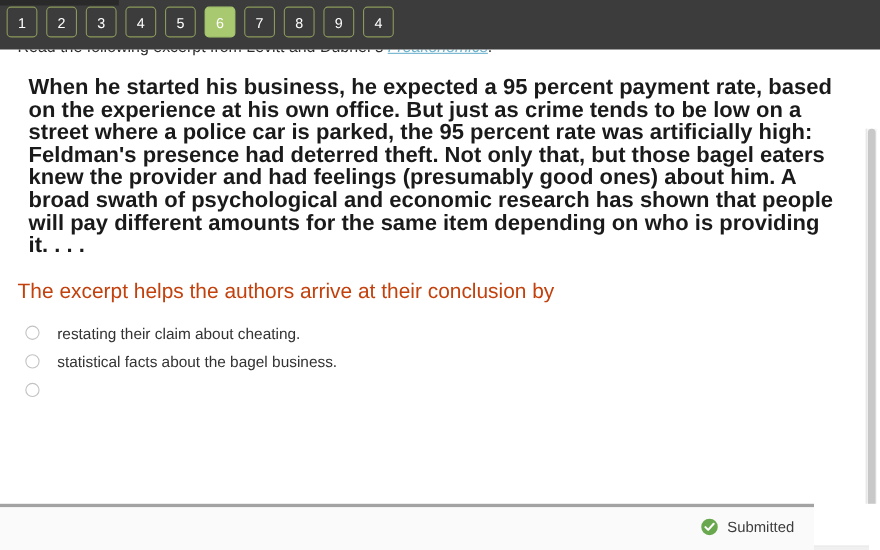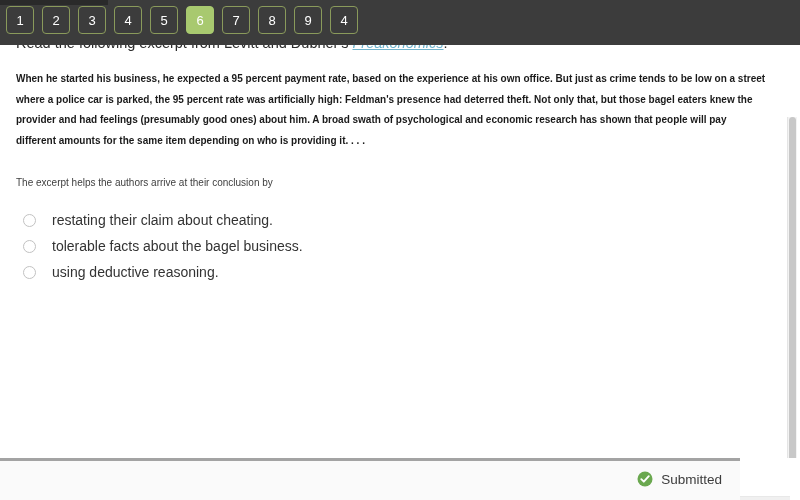--- a/index.html
+++ b/index.html
@@ -102,31 +102,31 @@
   }
 
   .intro-link {
     color: #6fb3cc;
     font-style: italic;
     text-decoration: underline;
     cursor: pointer;
   }
 
   .excerpt {
-    font-size: 10px;
+    font-size: 20px;
     font-weight: bold;
     color: #1a1a1a;
     line-height: 20.6px;
-    margin: 0 0 22px 0;
+    margin: 0 0 22px 10px;
     max-width: 770px;
   }
 
   .question {
-    font-size: 10px;
-    color: #404040;
+    font-size: 19px;
+    color: #c2410c;
     line-height: 20px;
     margin: 10px 0 14px 0;
   }
 
   .choices {
     margin: 0;
     padding: 0;
     list-style: none;
   }
 
@@ -267,27 +267,26 @@
 
       <ul class="choices">
 
         <li class="choice">
           <span class="radio"></span>
           <span class="choice-label">restating their claim about cheating.</span>
         </li>
 
         <li class="choice">
           <span class="radio"></span>
-          <span class="choice-label">tolerable facts about the bagel business.</span>
+          <span class="choice-label">statistical facts about the bagel business.</span>
         </li>
 
 
         <li class="choice">
           <span class="radio"></span>
-          <span class="choice-label">using deductive reasoning.</span>
         </li>
 
       </ul>
     </div>
 
     <div class="scrollbar-track">
       <div class="scrollbar-thumb"></div>
     </div>
   </div>
 

